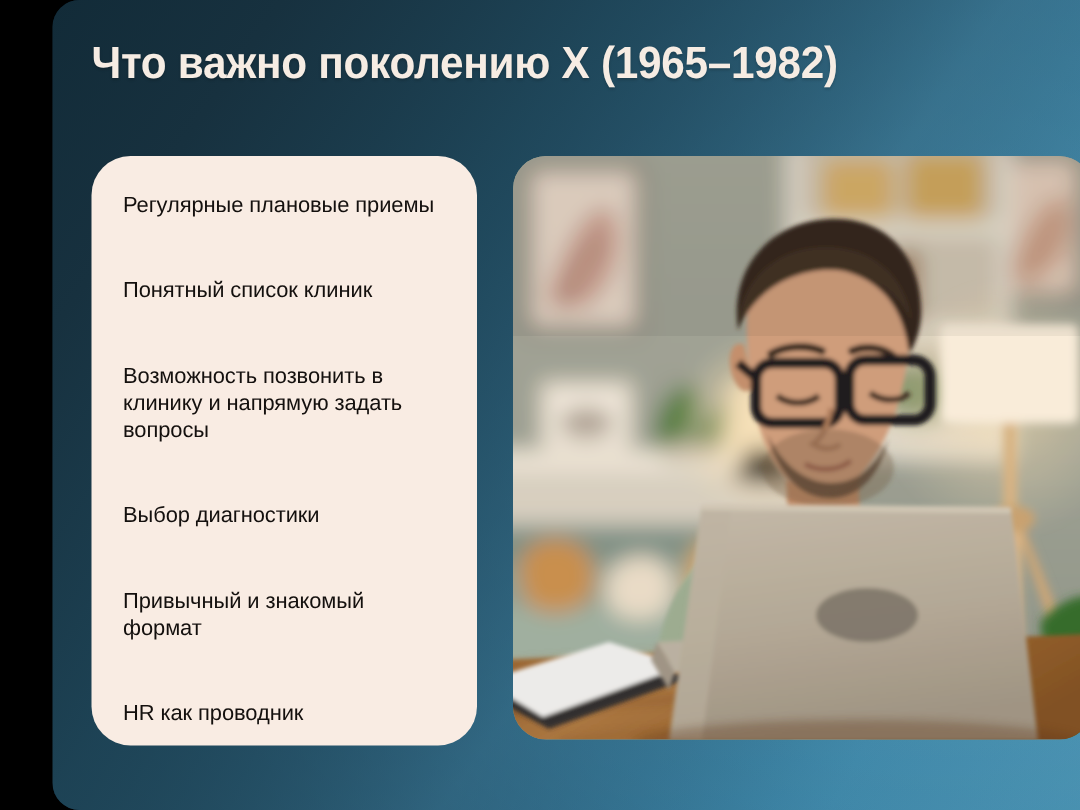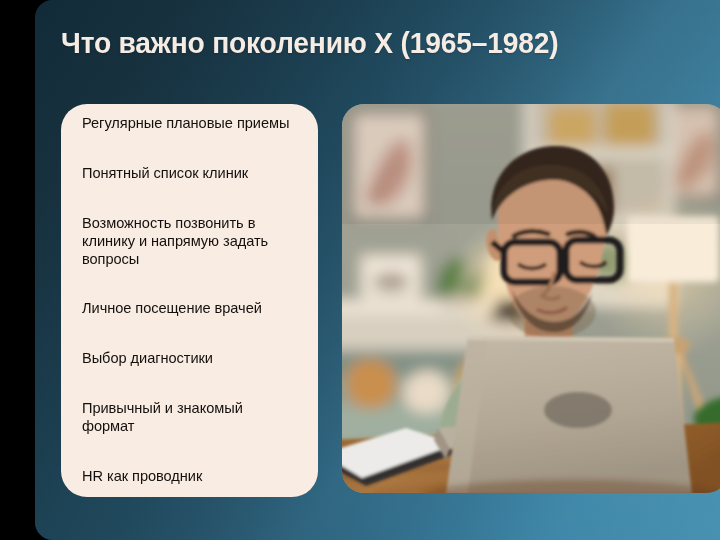--- a/index.html
+++ b/index.html
@@ -54,21 +54,21 @@
   
   .card {
     position: absolute;
     left: 26px;
     top: 104px;
     width: 257px;
     height: 393px;
     background: #f9ece3;
     border-radius: 26px;
     box-sizing: border-box;
-    padding: 10px 20px 12px 21px;
+    padding: 24px 20px 12px 21px;
     display: flex;
     flex-direction: column;
     justify-content: space-between;
   }
   .card-item {
     color: #14100e;
     font-size: 14.6px;
     line-height: 18px;
     font-weight: 500;
     letter-spacing: -0.05px;
@@ -91,21 +91,20 @@
 <body>
 
 <div id="slide">
 
   <div class="title">Что важно поколению X (1965–1982)</div>
 
   <div class="card">
     <div class="card-item">Регулярные плановые приемы</div>
     <div class="card-item">Понятный список клиник</div>
     <div class="card-item">Возможность позвонить в клинику и напрямую задать вопросы</div>
-    <div class="card-item">Личное посещение врачей</div>
     <div class="card-item">Выбор диагностики</div>
     <div class="card-item">Привычный и знакомый формат</div>
     <div class="card-item">HR как проводник</div>
   </div>
 
   <div class="photo">
     <svg viewBox="0 0 386 389" preserveAspectRatio="xMidYMid slice">
       <defs>
         <filter id="blurBG" x="-20%" y="-20%" width="140%" height="140%">
           <feGaussianBlur stdDeviation="7"></feGaussianBlur>

